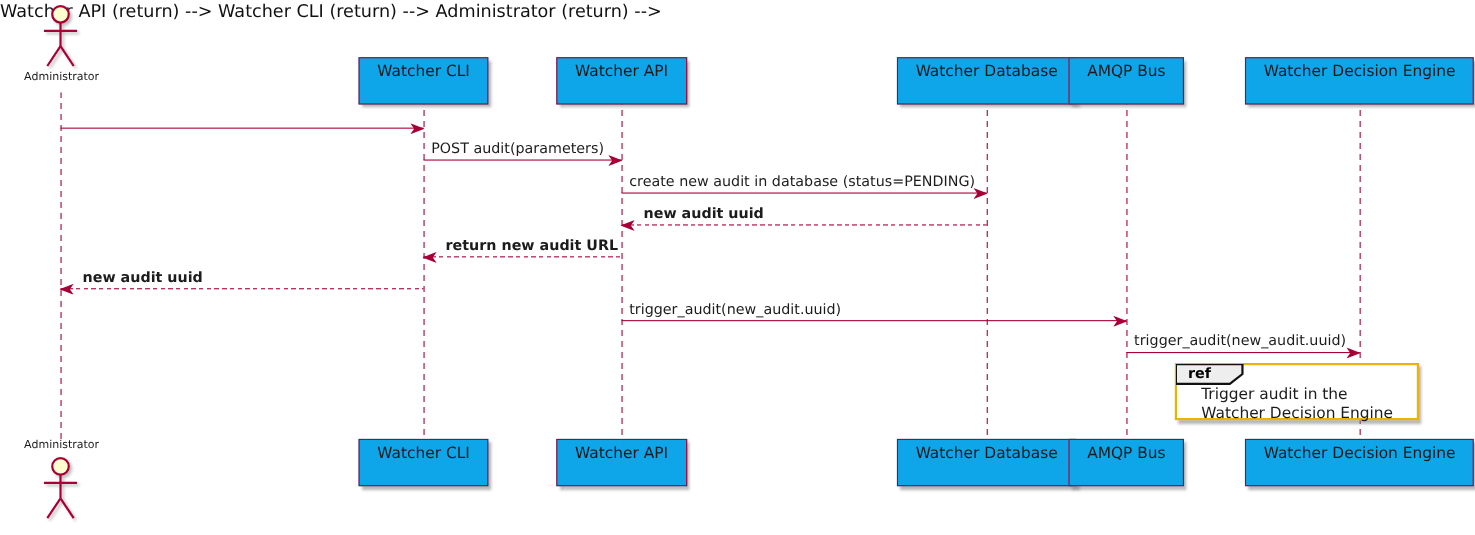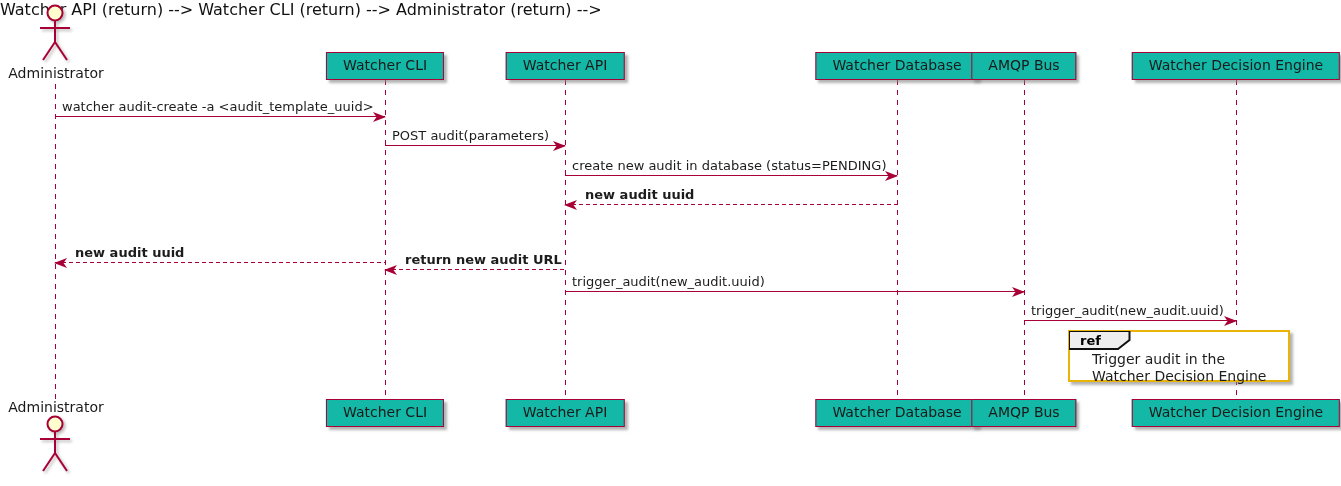--- a/index.html
+++ b/index.html
@@ -2,34 +2,34 @@
 <html><head>
 <meta charset="utf-8">
 <style>
   html,body { margin:0; padding:0; background:#ffffff; }
   .stage {
     position:relative; width:1341px; height:486px; background:#ffffff;
     font-family:"DejaVu Sans", "Liberation Sans", sans-serif; overflow:hidden; color:#111;
   }
   
   .pbox {
-    position:absolute; box-sizing:border-box; height:28px; line-height:25px;
-    transform:translateX(-50%); background:#14b8a6; border:1.6px solid #A80036;
+    position:absolute; box-sizing:border-box; height:43px; line-height:25px;
+    transform:translateX(-50%); background:#0ea5e9; border:1.6px solid #A80036;
     padding:0 16px; font-size:14px; color:#1a1a1a; white-space:nowrap; text-align:center;
     box-shadow:3px 3px 2.5px rgba(130,130,130,.6);
   }
   .prow-top { top:52px; }
   .prow-bottom { top:399px; }
   
   .lifeline {
     position:absolute; width:1px;
     background:repeating-linear-gradient(to bottom, #A80036 0 5px, transparent 5px 10px);
   }
   
-  .actor-label { position:absolute; transform:translateX(-50%); font-size:14px; color:#1a1a1a; white-space:nowrap; }
+  .actor-label { position:absolute; transform:translateX(-50%); font-size:10px; color:#1a1a1a; white-space:nowrap; }
   .actor-svg { position:absolute; filter:drop-shadow(2.5px 2.5px 1.5px rgba(130,130,130,.55)); }
   
   .msg { position:absolute; height:19px; }
   .msg-line-solid { position:absolute; left:0; right:0; bottom:0; height:1.2px; background:#A80036; }
   .msg-line-dashed {
     position:absolute; left:0; right:0; bottom:0; height:1.2px;
     background:repeating-linear-gradient(to right, #A80036 0 4px, transparent 4px 7px);
   }
   .msg-label { position:absolute; bottom:3px; font-size:13px; color:#1c1c1c; white-space:nowrap; }
   .lbl-src { left:7px; }
@@ -90,21 +90,20 @@
 
   
   <div class="pbox prow-bottom" style="left:385px;">Watcher CLI</div>
   <div class="pbox prow-bottom" style="left:565px;">Watcher API</div>
   <div class="pbox prow-bottom" style="left:897px;">Watcher Database</div>
   <div class="pbox prow-bottom" style="left:1024px;">AMQP Bus</div>
   <div class="pbox prow-bottom" style="left:1236px;">Watcher Decision Engine</div>
 
   
   <div class="msg" style="left:55px; width:330px; top:98px;">
-    <span class="msg-label lbl-src">watcher audit-create -a &lt;audit_template_uuid&gt;</span>
     <div class="msg-line-solid"></div>
     <svg class="ah ah-right" viewBox="0 0 13 10">
         <polygon points="0,0 13,5 0,10 3.5,5" fill="#A80036"></polygon>
       </svg>
   </div>
 
   
   <div class="msg" style="left:385px; width:180px; top:127px;">
     <span class="msg-label lbl-src">POST audit(parameters)</span>
     <div class="msg-line-solid"></div>
@@ -125,21 +124,21 @@
    Watcher API (return) --&gt;
   <div class="msg" style="left:565px; width:332px; top:186px;">
     <span class="msg-label lbl-ret">new audit uuid</span>
     <div class="msg-line-dashed"></div>
     <svg class="ah ah-left" viewBox="0 0 13 10">
         <polygon points="13,0 0,5 13,10 9.5,5" fill="#A80036"></polygon>
       </svg>
   </div>
 
    Watcher CLI (return) --&gt;
-  <div class="msg" style="left:385px; width:180px; top:215px;margin-top:36px;">
+  <div class="msg" style="left:385px; width:180px; top:215px;">
     <span class="msg-label lbl-ret">return new audit URL</span>
     <div class="msg-line-dashed"></div>
     <svg class="ah ah-left" viewBox="0 0 13 10">
         <polygon points="13,0 0,5 13,10 9.5,5" fill="#A80036"></polygon>
       </svg>
   </div>
 
    Administrator (return) --&gt;
   <div class="msg" style="left:55px; width:330px; top:244px;">
     <span class="msg-label lbl-ret">new audit uuid</span>

